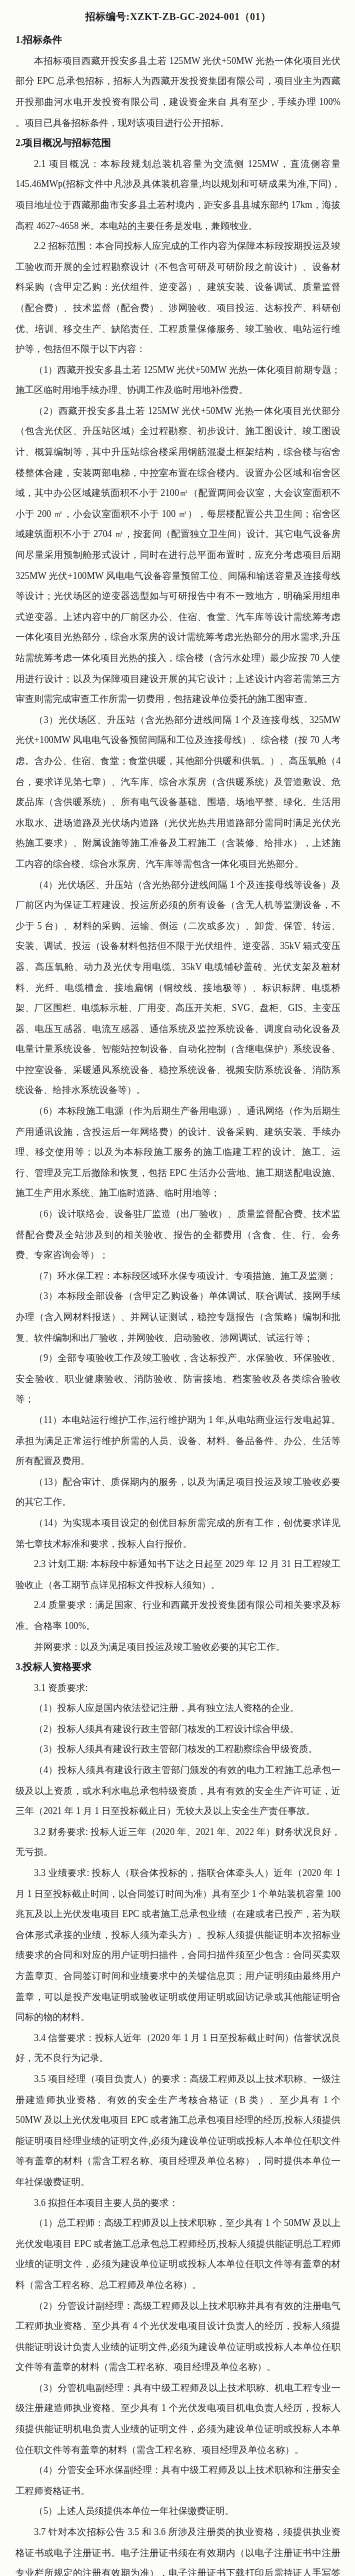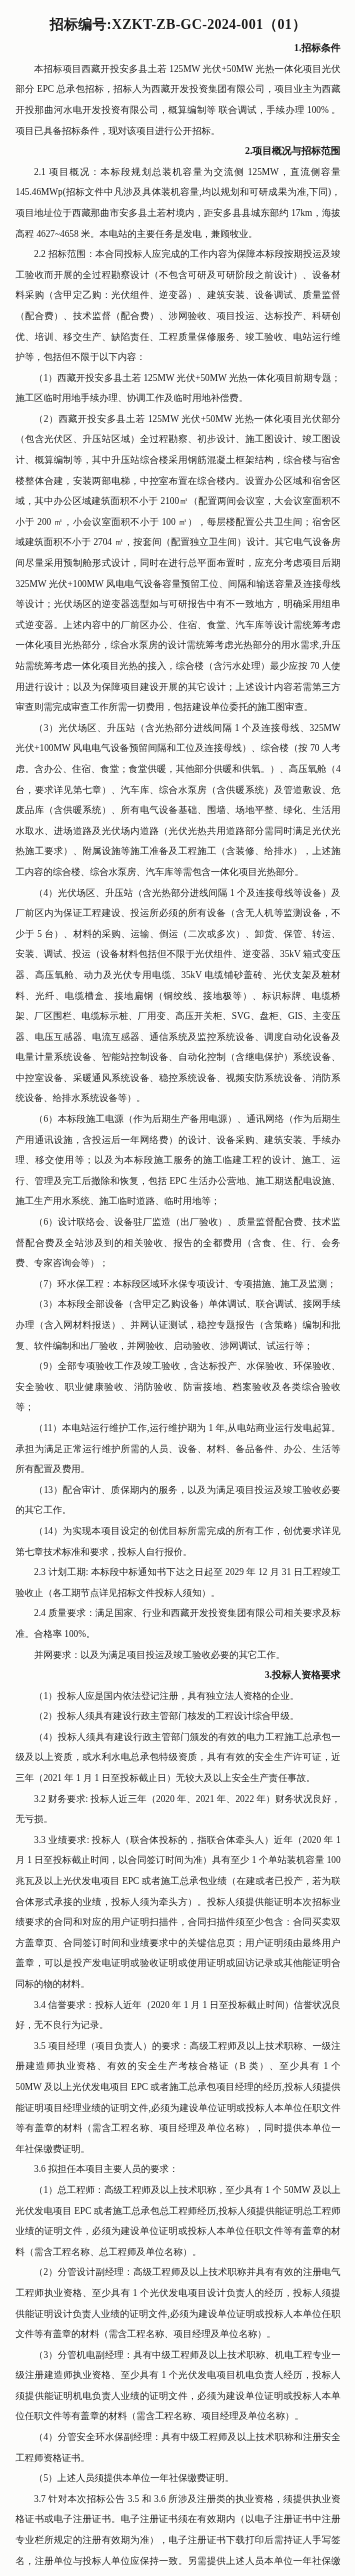--- a/index.html
+++ b/index.html
@@ -12,69 +12,70 @@
     font-family:"Liberation Serif","DejaVu Serif",serif;
     font-size:9.3px;
     line-height:20.6px;
     overflow:hidden;
     box-sizing:border-box;
     padding:5.2px 14.4px 0 15.5px;
   }
   .doc-title{
     text-align:center;
     font-weight:bold;
-    font-size:14px;
+    font-size:10px;
     line-height:24px;
     margin-bottom:1px;
     letter-spacing:0.3px;
-    margin-top:8px;
   }
-  .h{font-weight:bold;font-size:9.8px;text-align:right;}
+  .h{font-weight:bold;font-size:9.8px;text-align:left;}
   .p{text-indent:2em;text-align:justify;}
   .u{text-underline-offset:2.6px;}
 </style>
 </head>
 <body>
 
 <div class="page">
 
   <div class="doc-title">招标编号:XZKT-ZB-GC-2024-001（01）</div>
 
   <div id="doc-body">
       <div class="h">1.招标条件</div>
-      <div class="p"><span>本招标项目西藏开投安多县土若 125MW 光伏+50MW 光热一体化项目光伏部分 EPC 总承包招标，招标人为</span><span class="u">西藏开发投资集团有限公司</span><span>，项目业主为</span><span class="u">西藏开投那曲河水电开发投资有限公司</span><span>，概算编制等 </span><span class="u">联合调试</span><span>，手续办理 </span><span class="u">100%</span><span> 。项目已具备招标条件，现对该项目进行公开招标。</span></div>
+      <div class="p"><span>本招标项目西藏开投安多县土若 125MW 光伏+50MW 光热一体化项目光伏部分 EPC 总承包招标，招标人为</span><span class="u">西藏开发投资集团有限公司</span><span>，项目业主为</span><span class="u">西藏开投那曲河水电开发投资有限公司</span><span>，建设资金来自 </span><span class="u">具有至少</span><span>，手续办理 </span><span class="u">100%</span><span> 。项目已具备招标条件，现对该项目进行公开招标。</span></div>
       <div class="h">2.项目概况与招标范围</div>
       <div class="p">2.1 项目概况：本标段规划总装机容量为交流侧 125MW，直流侧容量 145.46MWp(招标文件中凡涉及具体装机容量,均以规划和可研成果为准,下同)，项目地址位于西藏那曲市安多县土若村境内，距安多县县城东部约 17km，海拔高程 4627~4658 米。本电站的主要任务是发电，兼顾牧业。</div>
       <div class="p">2.2 招标范围：本合同投标人应完成的工作内容为保障本标段按期投运及竣工验收而开展的全过程勘察设计（不包含可研及可研阶段之前设计）、设备材料采购（含甲定乙购：光伏组件、逆变器）、建筑安装、设备调试、质量监督（配合费）、技术监督（配合费）、涉网验收、项目投运、达标投产、科研创优、培训、移交生产、缺陷责任、工程质量保修服务、竣工验收、电站运行维护等，包括但不限于以下内容：</div>
       <div class="p">（1）西藏开投安多县土若 125MW 光伏+50MW 光热一体化项目前期专题；施工区临时用地手续办理、协调工作及临时用地补偿费。</div>
       <div class="p">（2）西藏开投安多县土若 125MW 光伏+50MW 光热一体化项目光伏部分（包含光伏区、升压站区域）全过程勘察、初步设计、施工图设计、竣工图设计、概算编制等，其中升压站综合楼采用钢筋混凝土框架结构，综合楼与宿舍楼整体合建，安装两部电梯，中控室布置在综合楼内。设置办公区域和宿舍区域，其中办公区域建筑面积不小于 2100㎡（配置两间会议室，大会议室面积不小于 200 ㎡，小会议室面积不小于 100 ㎡），每层楼配置公共卫生间；宿舍区域建筑面积不小于 2704 ㎡，按套间（配置独立卫生间）设计。其它电气设备房间尽量采用预制舱形式设计，同时在进行总平面布置时，应充分考虑项目后期 325MW 光伏+100MW 风电电气设备容量预留工位、间隔和输送容量及连接母线等设计；光伏场区的逆变器选型如与可研报告中有不一致地方，明确采用组串式逆变器。上述内容中的厂前区办公、住宿、食堂、汽车库等设计需统筹考虑一体化项目光热部分，综合水泵房的设计需统筹考虑光热部分的用水需求,升压站需统筹考虑一体化项目光热的接入，综合楼（含污水处理）最少应按 70 人使用进行设计；以及为保障项目建设开展的其它设计；上述设计内容若需第三方审查则需完成审查工作所需一切费用，包括建设单位委托的施工图审查。</div>
       <div class="p">（3）光伏场区、升压站（含光热部分进线间隔 1 个及连接母线、325MW 光伏+100MW 风电电气设备预留间隔和工位及连接母线）、综合楼（按 70 人考虑。含办公、住宿、食堂；食堂供暖，其他部分供暖和供氧。）、高压氧舱（4 台，要求详见第七章）、汽车库、综合水泵房（含供暖系统）及管道敷设、危废品库（含供暖系统）、所有电气设备基础、围墙、场地平整、绿化、生活用水取水、进场道路及光伏场内道路（光伏光热共用道路部分需同时满足光伏光热施工要求）、附属设施等施工准备及工程施工（含装修、给排水），上述施工内容的综合楼、综合水泵房、汽车库等需包含一体化项目光热部分。</div>
       <div class="p">（4）光伏场区、升压站（含光热部分进线间隔 1 个及连接母线等设备）及厂前区内为保证工程建设、投运所必须的所有设备（含无人机等监测设备，不少于 5 台）、材料的采购、运输、倒运（二次或多次）、卸货、保管、转运、安装、调试、投运（设备材料包括但不限于光伏组件、逆变器、35kV 箱式变压器、高压氧舱、动力及光伏专用电缆、35kV 电缆铺砂盖砖、光伏支架及桩材料、光纤、电缆槽盒、接地扁钢（铜绞线、接地极等）、标识标牌、电缆桥架、厂区围栏、电缆标示桩、厂用变、高压开关柜、SVG、盘柜、GIS、主变压器、电压互感器、电流互感器、通信系统及监控系统设备、调度自动化设备及电量计量系统设备、智能站控制设备、自动化控制（含继电保护）系统设备、中控室设备、采暖通风系统设备、稳控系统设备、视频安防系统设备、消防系统设备、给排水系统设备等）。</div>
       <div class="p">（6）本标段施工电源（作为后期生产备用电源）、通讯网络（作为后期生产用通讯设施，含投运后一年网络费）的设计、设备采购、建筑安装、手续办理、移交使用等；以及为本标段施工服务的施工临建工程的设计、施工、运行、管理及完工后撤除和恢复，包括 EPC 生活办公营地、施工期送配电设施、施工生产用水系统、施工临时道路、临时用地等；</div>
       <div class="p">（6）设计联络会、设备驻厂监造（出厂验收）、质量监督配合费、技术监督配合费及全站涉及到的相关验收、报告的全都费用（含食、住、行、会务费、专家咨询会等）；</div>
       <div class="p">（7）环水保工程：本标段区域环水保专项设计、专项措施、施工及监测；</div>
       <div class="p">（3）本标段全部设备（含甲定乙购设备）单体调试、联合调试、接网手续办理（含入网材料报送）、并网认证测试，稳控专题报告（含策略）编制和批复、软件编制和出厂验收，并网验收、启动验收、涉网调试、试运行等；</div>
       <div class="p">（9）全部专项验收工作及竣工验收，含达标投产、水保验收、环保验收、安全验收、职业健康验收、消防验收、防雷接地、档案验收及各类综合验收等；</div>
       <div class="p">（11）本电站运行维护工作,运行维护期为 1 年,从电站商业运行发电起算。承担为满足正常运行维护所需的人员、设备、材料、备品备件、办公、生活等所有配置及费用。</div>
       <div class="p">（13）配合审计、质保期内的服务，以及为满足项目投运及竣工验收必要的其它工作。</div>
       <div class="p">（14）为实现本项目设定的创优目标所需完成的所有工作，创优要求详见第七章技术标准和要求，投标人自行报价。</div>
       <div class="p">2.3 计划工期: 本标段中标通知书下达之日起至 2029 年 12 月 31 日工程竣工验收止（各工期节点详见招标文件投标人须知）。</div>
       <div class="p">2.4 质量要求：满足国家、行业和西藏开发投资集团有限公司相关要求及标准。合格率 100%。</div>
       <div class="p">并网要求：以及为满足项目投运及竣工验收必要的其它工作。</div>
       <div class="h">3.投标人资格要求</div>
+      <div class="p">3.1 资质要求:</div>
       <div class="p">（1）投标人应是国内依法登记注册，具有独立法人资格的企业。</div>
       <div class="p">（2）投标人须具有建设行政主管部门核发的工程设计综合甲级。</div>
+      <div class="p">（3）投标人须具有建设行政主管部门核发的工程勘察综合甲级资质。</div>
       <div class="p">（4）投标人须具有建设行政主管部门颁发的有效的电力工程施工总承包一级及以上资质，或水利水电总承包特级资质，具有有效的安全生产许可证，近三年（2021 年 1 月 1 日至投标截止日）无较大及以上安全生产责任事故。</div>
       <div class="p">3.2 财务要求: 投标人近三年（2020 年、2021 年、2022 年）财务状况良好，无亏损。</div>
       <div class="p">3.3 业绩要求: 投标人（联合体投标的，指联合体牵头人）近年（2020 年 1 月 1 日至投标截止时间，以合同签订时间为准）具有至少 1 个单站装机容量 100 兆瓦及以上光伏发电项目 EPC 或者施工总承包业绩（在建或者已投产，若为联合体形式承接的业绩，投标人须为牵头方）。投标人须提供能证明本次招标业绩要求的合同和对应的用户证明扫描件，合同扫描件须至少包含：合同买卖双方盖章页、合同签订时间和业绩要求中的关键信息页；用户证明须由最终用户盖章，可以是投产发电证明或验收证明或使用证明或回访记录或其他能证明合同标的物的材料。</div>
       <div class="p">3.4 信誉要求：投标人近年（2020 年 1 月 1 日至投标截止时间）信誉状况良好，无不良行为记录。</div>
       <div class="p">3.5 项目经理（项目负责人）的要求：高级工程师及以上技术职称、一级注册建造师执业资格、有效的安全生产考核合格证（B 类）、至少具有 1 个 50MW 及以上光伏发电项目 EPC 或者施工总承包项目经理的经历,投标人须提供能证明项目经理业绩的证明文件,必须为建设单位证明或投标人本单位任职文件等有盖章的材料（需含工程名称、项目经理及单位名称），同时提供本单位一年社保缴费证明。</div>
       <div class="p">3.6 拟担任本项目主要人员的要求：</div>
       <div class="p">（1）总工程师：高级工程师及以上技术职称，至少具有 1 个 50MW 及以上光伏发电项目 EPC 或者施工总承包总工程师经历,投标人须提供能证明总工程师业绩的证明文件，必须为建设单位证明或投标人本单位任职文件等有盖章的材料（需含工程名称、总工程师及单位名称）。</div>
-      <div class="p">（2）分管设计副经理：高级工程师及以上技术职称并具有有效的注册电气工程师执业资格、至少具有 1 个光伏发电项目设计负责人的经历，投标人须提供能证明设计负责人业绩的证明文件,必须为建设单位证明或投标人本单位任职文件等有盖章的材料（需含工程名称、项目经理及单位名称）。</div>
+      <div class="p">（2）分管设计副经理：高级工程师及以上技术职称并具有有效的注册电气工程师执业资格、至少具有 4 个光伏发电项目设计负责人的经历，投标人须提供能证明设计负责人业绩的证明文件,必须为建设单位证明或投标人本单位任职文件等有盖章的材料（需含工程名称、项目经理及单位名称）。</div>
       <div class="p">（3）分管机电副经理：具有中级工程师及以上技术职称、机电工程专业一级注册建造师执业资格、至少具有 1 个光伏发电项目机电负责人经历，投标人须提供能证明机电负责人业绩的证明文件，必须为建设单位证明或投标人本单位任职文件等有盖章的材料（需含工程名称、项目经理及单位名称）。</div>
       <div class="p">（4）分管安全环水保副经理：具有中级工程师及以上技术职称和注册安全工程师资格证书。</div>
       <div class="p">（5）上述人员须提供本单位一年社保缴费证明。</div>
       <div class="p">3.7 针对本次招标公告 3.5 和 3.6 所涉及注册类的执业资格，须提供执业资格证书或电子注册证书。电子注册证书须在有效期内（以电子注册证书中注册专业栏所规定的注册有效期为准），电子注册证书下载打印后需持证人手写签名，注册单位与投标人单位应保持一致。另需提供上述人员本单位一年社保缴费证明。</div>
     </div>
 
 </div>
 
 
 </body></html>

